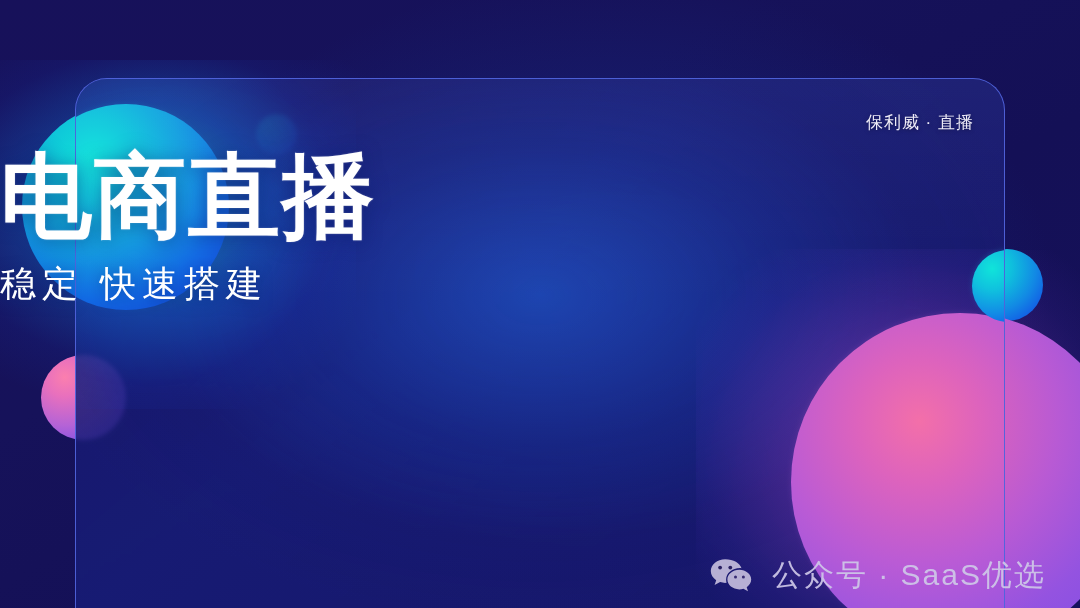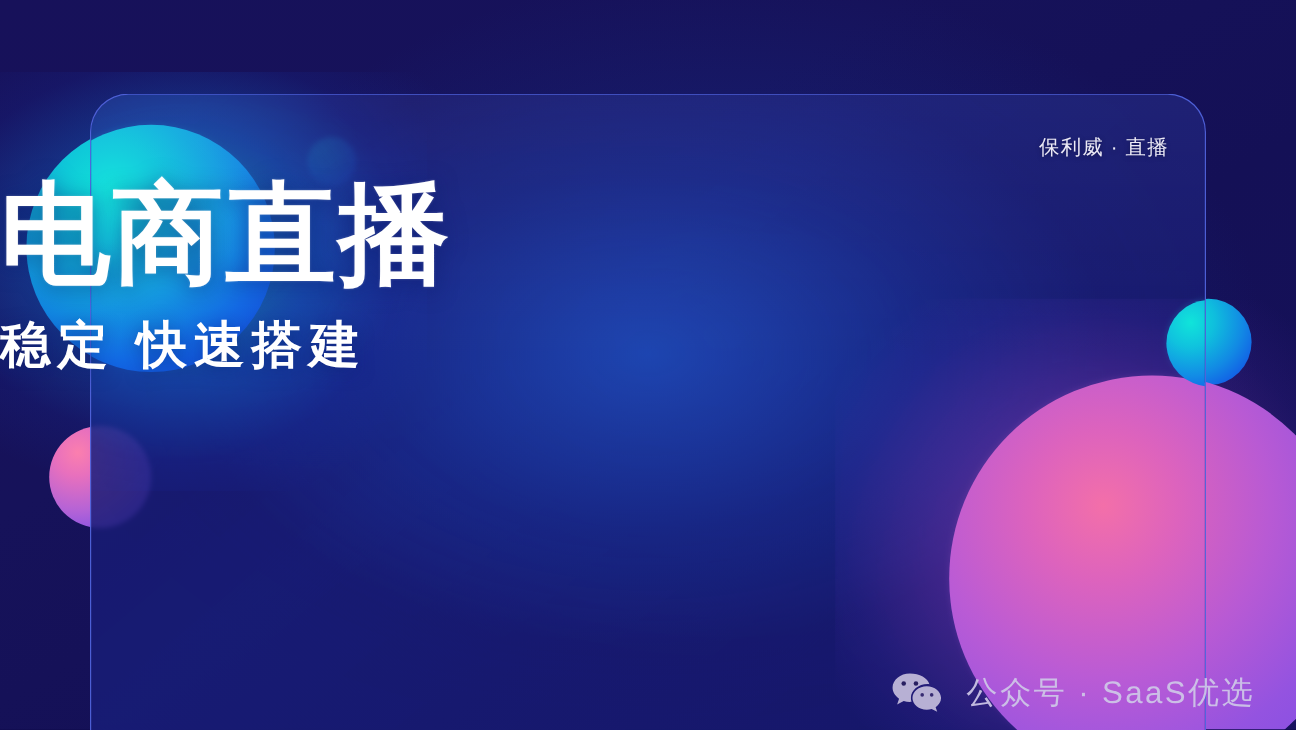--- a/index.html
+++ b/index.html
@@ -127,35 +127,36 @@
   #title {
     font-size:92px;
     font-weight:700;
     color:#ffffff;
     line-height:1.0;
     letter-spacing:2px;
     text-shadow:0 2px 18px rgba(10,28,110,0.55), 0 0 2px rgba(255,255,255,0.35);
   }
   #subtitle {
     margin-top:18px;
-    font-size:42px;
-    font-weight:700;
+    font-size:36px;
+    font-weight:400;
     color:#ffffff;
     letter-spacing:6px;
     text-shadow:0 2px 14px rgba(10,28,110,0.5);
   }
 
   
   #watermark {
     position:absolute;
     right:34px; bottom:12px;
     display:flex;
+    align-items:center;
     gap:20px;
     color:#cfc8e8;
-    font-size:26px;
+    font-size:30px;
     letter-spacing:2px;
     white-space:nowrap;
     opacity:0.92;
   }
   #wechat-icon { display:block; }
 </style>
 </head>
 <body>
 
 <div id="stage">

